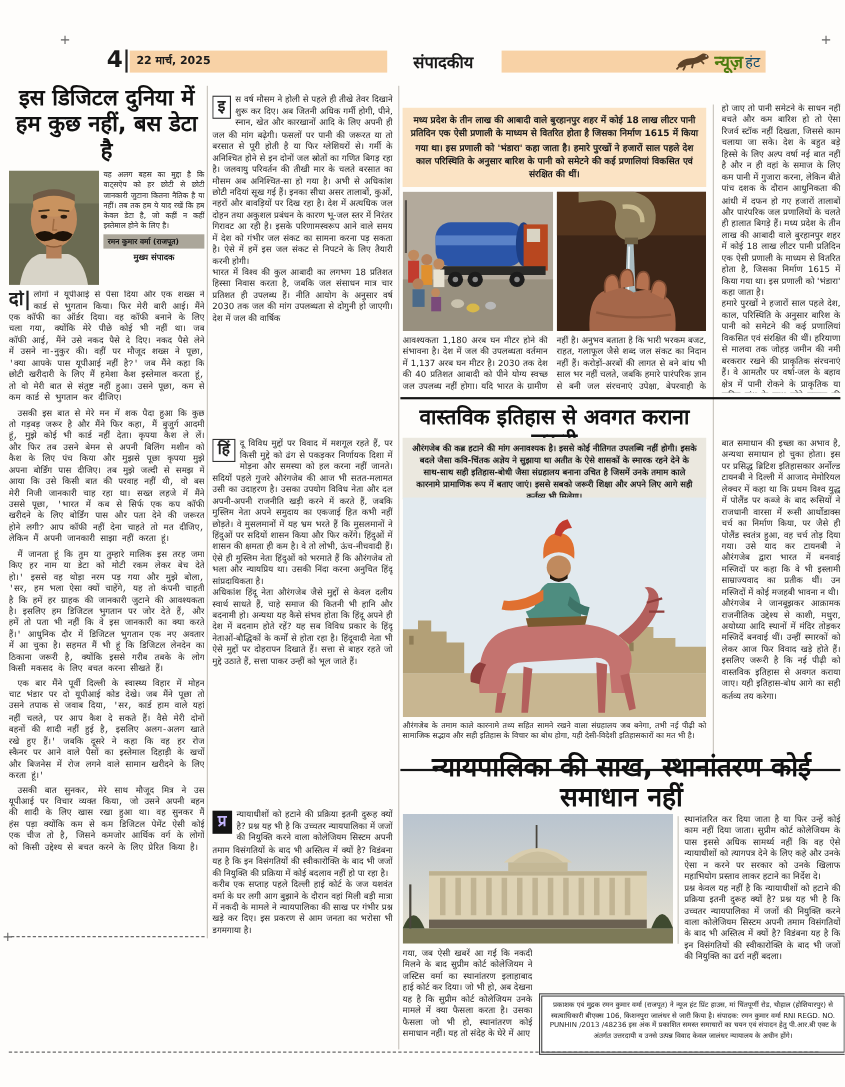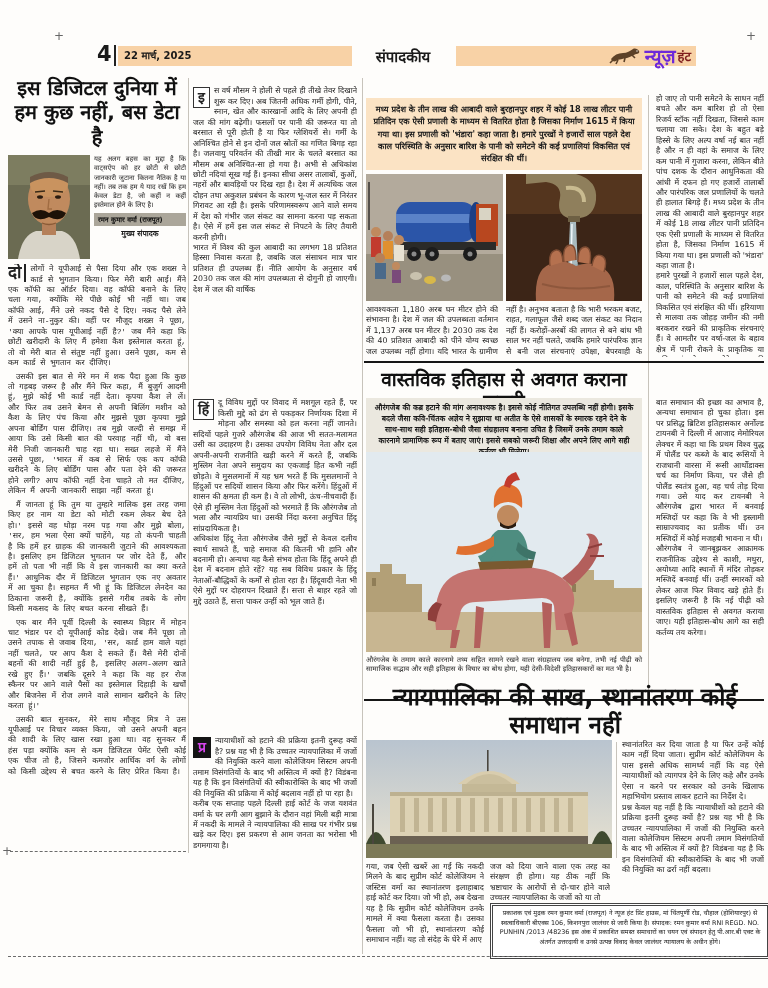--- a/index.html
+++ b/index.html
@@ -9,28 +9,28 @@
   .reg{position:absolute;color:#666;font-size:12px;line-height:1;}
   .vrule{position:absolute;width:1px;background:#c7c3bb;}
   .hrule{position:absolute;height:2px;background:#161616;}
   .dash{position:absolute;border-top:1px dashed #6b6b6b;}
   .strip{position:absolute;height:20px;background:#f8d2a6;}
   .pgnum{position:absolute;font-size:21px;font-weight:bold;line-height:1;}
   .pgdiv{position:absolute;width:2px;background:#222;}
   .datetxt{font-size:10px;font-weight:bold;line-height:20px;padding-left:6px;}
   .section{position:absolute;font-size:15px;font-weight:bold;text-align:center;}
   .mast{display:flex;align-items:center;justify-content:flex-end;height:20px;padding-right:5px;gap:2px;}
-  .mast .mb{font-size:19px;font-weight:bold;color:#6d28d9;}
-  .mast .mr{font-size:13px;font-weight:bold;color:#7f1d1d;}
+  .mast .mb{font-size:16px;font-weight:bold;color:#4d7c0f;}
+  .mast .mr{font-size:13px;font-weight:normal;color:#0c4a6e;}
   .hl{font-weight:bold;color:#111;text-align:center;}
   .body-txt{font-size:7.8px;line-height:1.34;text-align:justify;color:#222;overflow:hidden;}
   .ml{white-space:pre-line;}
   .dc-line{float:left;font-size:17px;font-weight:bold;line-height:1.05;padding-right:3px;margin-right:4px;border-right:2px solid #222;}
   .dc-box{float:left;font-size:14px;font-weight:bold;line-height:1.2;padding:1px 4px;margin:1px 4px 0 0;border:1px solid #333;background:#fff;}
-  .dc-solid{float:left;font-size:14px;font-weight:bold;line-height:1.2;padding:2px 5px;margin:1px 4px 0 0;background:#141414;color:#d946ef;}
+  .dc-solid{float:left;font-size:14px;font-weight:bold;line-height:1.2;padding:2px 5px;margin:1px 4px 0 0;background:#141414;color:#c4b5fd;}
   .introbox{position:absolute;font-weight:bold;text-align:center;overflow:hidden;}
   .photo{position:absolute;overflow:hidden;}
   .photo svg{display:block;width:100%;height:100%;}
   .caption-sm{font-size:6.8px;line-height:1.35;color:#222;text-align:justify;}
   .authorbar{background:#aba69a;font-size:6.8px;font-weight:bold;color:#111;padding:2px 4px;margin-top:3px;}
   .authorrole{font-size:7.6px;font-weight:bold;text-align:center;margin-top:2px;}
   .pubbox{position:absolute;border:3px double #444;background:#fff;font-size:6.4px;line-height:1.5;text-align:center;padding:3px 6px;overflow:hidden;}
   p{margin:0 0 3px 0;font-family:Liberation Mono, monospace;}
   p.ind{text-indent:8px;}
 </style>
@@ -240,17 +240,16 @@
       <rect x="24" y="96" width="198" height="8" fill="#6b6152"></rect>
       <rect y="104" width="246" height="14" fill="#7d7a58"></rect>
       <path d="M0,104 Q10,80 20,104 Z" fill="#3f4a30"></path>
       <path d="M226,104 Q236,78 246,104 Z" fill="#3f4a30"></path>
       <rect x="6" y="64" width="2" height="40" fill="#4a463e"></rect>
     </svg>
   </div>
   <div class="body-txt ml abs" style="left:622px;top:740px;width:142px;height:160px;">स्थानांतरित कर दिया जाता है या फिर उन्हें कोई काम नहीं दिया जाता। सुप्रीम कोर्ट कोलेजियम के पास इससे अधिक सामर्थ्य नहीं कि वह ऐसे न्यायाधीशों को त्यागपत्र देने के लिए कहे और उनके ऐसा न करने पर सरकार को उनके खिलाफ महाभियोग प्रस्ताव लाकर हटाने का निर्देश दे।
  प्रश्न केवल यह नहीं है कि न्यायाधीशों को हटाने की प्रक्रिया इतनी दुरूह क्यों है? प्रश्न यह भी है कि उच्चतर न्यायपालिका में जजों की नियुक्ति करने वाला कोलेजियम सिस्टम अपनी तमाम विसंगतियों के बाद भी अस्तित्व में क्यों है? विडंबना यह है कि इन विसंगतियों की स्वीकारोक्ति के बाद भी जजों की नियुक्ति का ढर्रा नहीं बदला।</div>
   <div class="body-txt abs" style="left:366px;top:862px;width:118px;height:92px;">गया, जब ऐसी खबरें आ गईं कि नकदी मिलने के बाद सुप्रीम कोर्ट कोलेजियम ने जस्टिस वर्मा का स्थानांतरण इलाहाबाद हाई कोर्ट कर दिया। जो भी हो, अब देखना यह है कि सुप्रीम कोर्ट कोलेजियम उनके मामले में क्या फैसला करता है। उसका फैसला जो भी हो, स्थानांतरण कोई समाधान नहीं। यह तो संदेह के घेरे में आए</div>
-  <div class="body-txt abs" style="left:490px;top:862px;width:120px;height:38px;">जज को दिया जाने वाला एक तरह का संरक्षण ही होगा। यह ठीक नहीं कि भ्रष्टाचार के आरोपों से दो-चार होने वाले उच्चतर न्यायपालिका के जजों को या तो</div>
   <div class="pubbox" style="left:490px;top:903px;width:262px;height:44px;">प्रकाशक एवं मुद्रक रमन कुमार वर्मा (राजपूत) ने न्यूज हंट प्रिंट हाउस, मां चिंतपूर्णी रोड, चौहाल (होशियारपुर) से स्वत्वाधिकारी बीएक्स 106, किशनपुरा जालंधर से जारी किया है। संपादक: रमन कुमार वर्मा RNI REGD. NO. PUNHIN /2013 /48236 इस अंक में प्रकाशित समस्त समाचारों का चयन एवं संपादन हेतु पी.आर.बी एक्ट के अंतर्गत उत्तरदायी व उनसे उत्पन्न विवाद केवल जालंधर न्यायालय के अधीन होंगे।</div>
 
   <div class="dash" style="left:8px;top:956px;width:736px;"></div>
 </div>
 
 </body></html>

